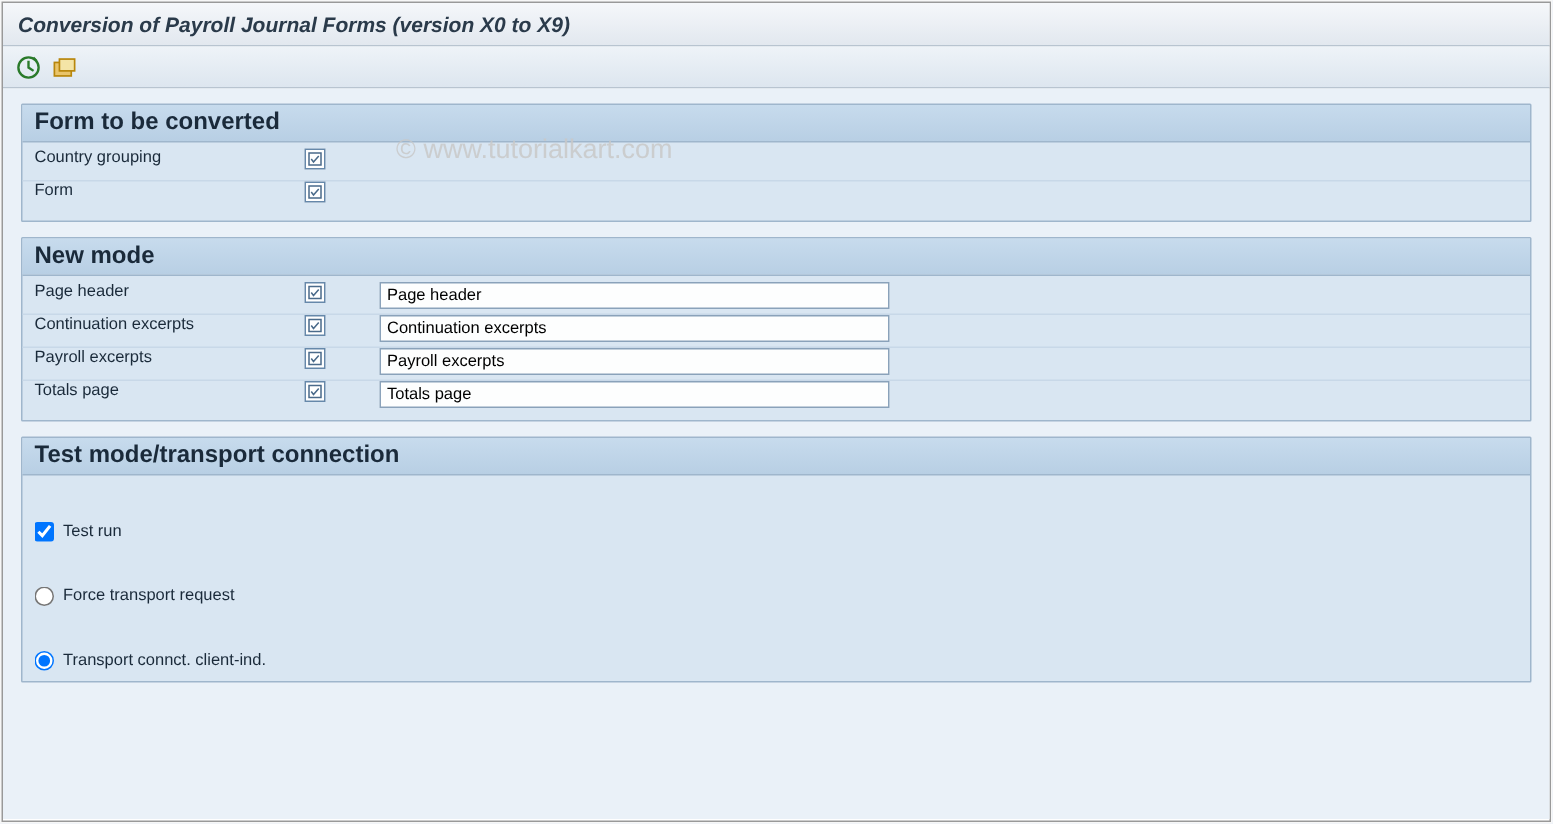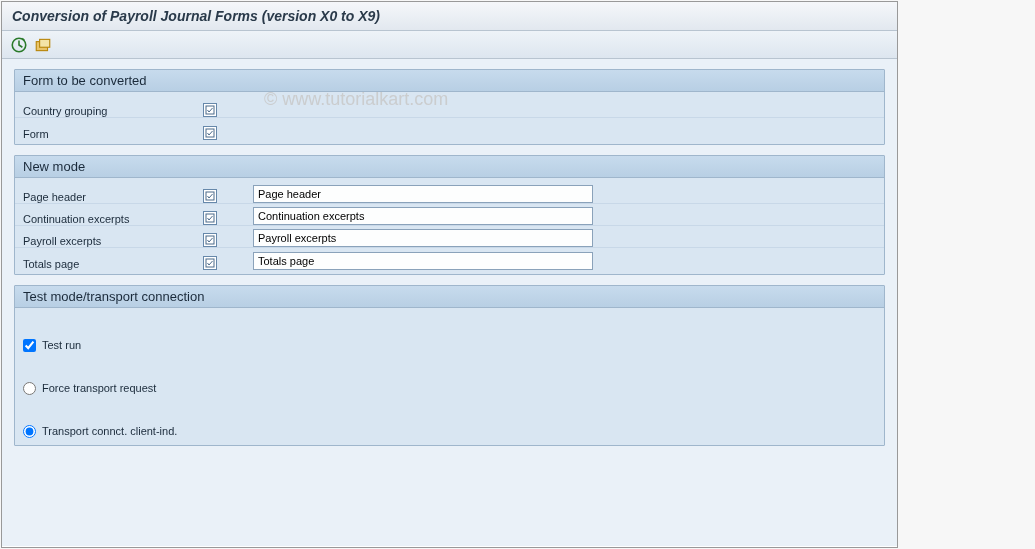--- a/index.html
+++ b/index.html
@@ -7,21 +7,21 @@
       font-family: Arial, Helvetica, sans-serif;
       font-size: 11px;
       background: #f7f7f7;
       width: 1035px;
       height: 549px;
       overflow: hidden;
     }
     .window {
       border: 1px solid #999;
       background: #fff;
-      width: 897px;
+      width: 1033px;
       height: 547px;
       margin: 1px;
     }
     .titlebar {
       background: linear-gradient(#f5f7fa, #e2e8ef);
       border-bottom: 1px solid #b8c4d0;
       padding: 6px 10px;
       font-style: italic;
       font-weight: bold;
       font-size: 14px;
@@ -61,29 +61,30 @@
     .group {
       border: 1px solid #9fb6cc;
       background: #d9e6f2;
       margin-bottom: 10px;
       border-radius: 1px;
     }
     .group-header {
       background: linear-gradient(#c7dbed, #b8cfe4);
       border-bottom: 1px solid #9fb6cc;
       padding: 3px 8px;
-      font-size: 13px;
+      font-size: 16px;
       color: #1a2a3a;
+      font-weight: bold;
     }
     .group-body {
       padding: 4px 0;
     }
     .row {
       display: flex;
-      align-items: flex-end;
+      align-items: flex-start;
       height: 22px;
       padding: 0 8px;
       border-bottom: 1px solid #c8d8e8;
     }
     .row:last-child { border-bottom: 0; }
     .row .label {
       width: 180px;
       font-size: 11px;
       color: #1a2a3a;
     }

